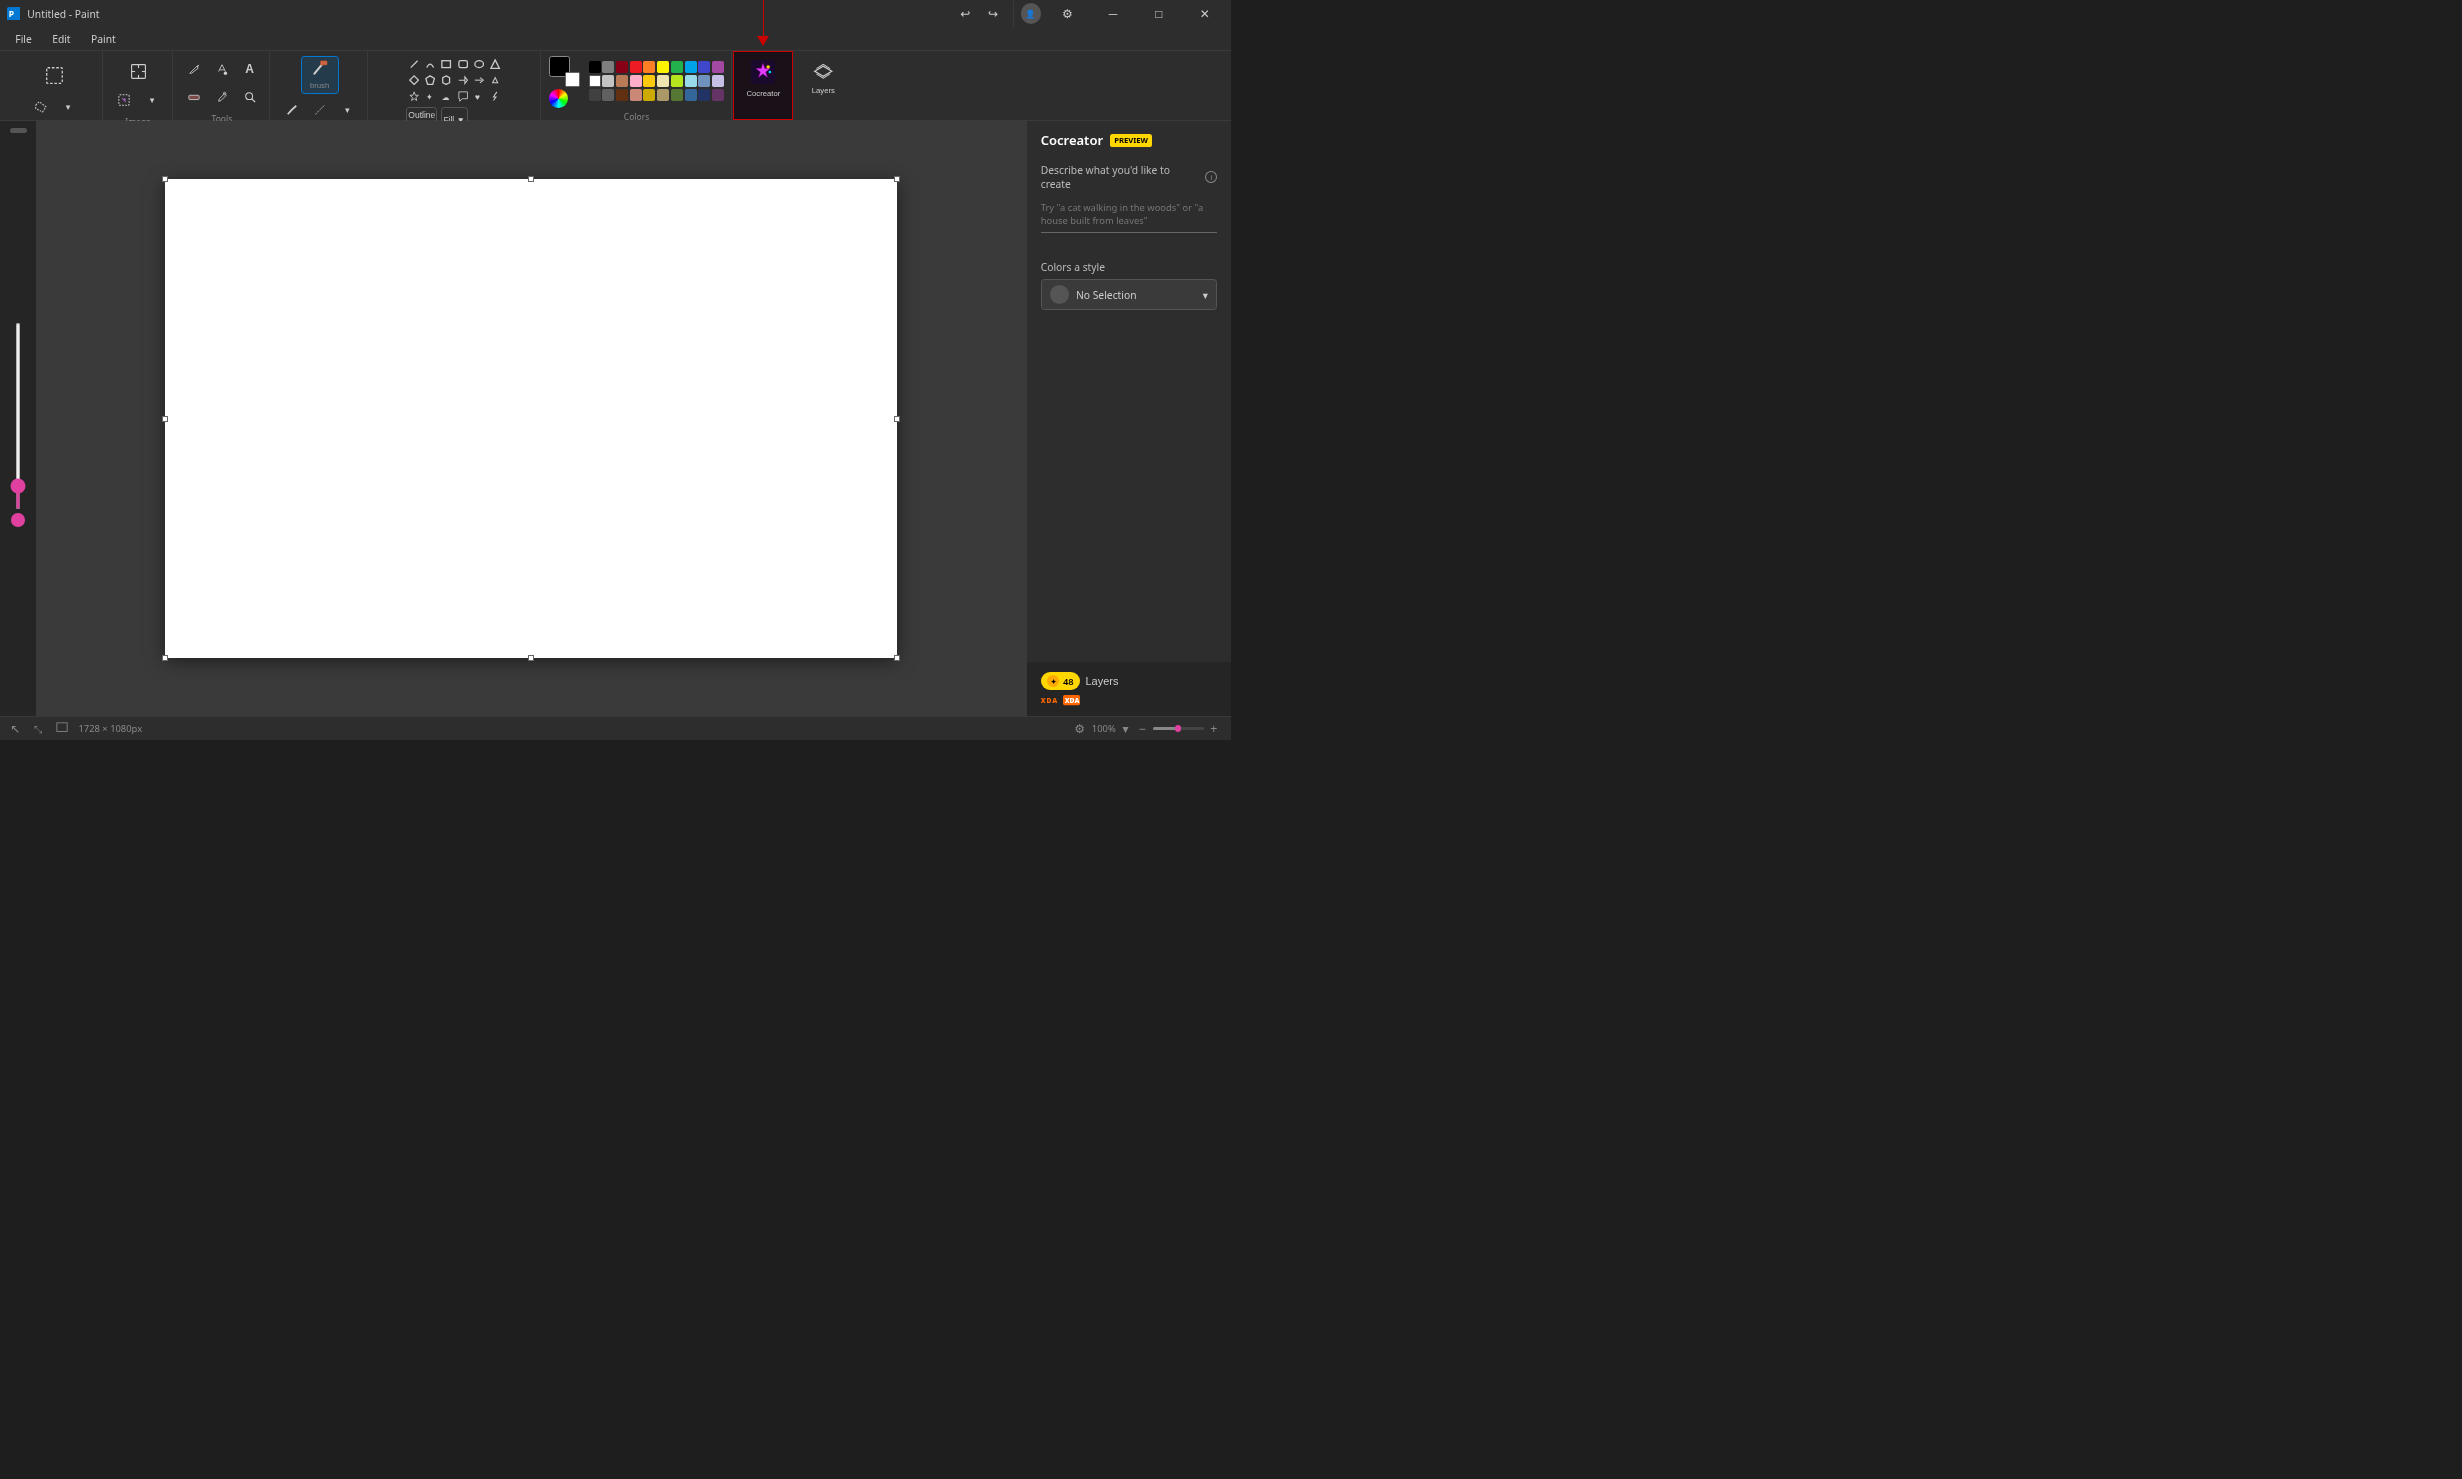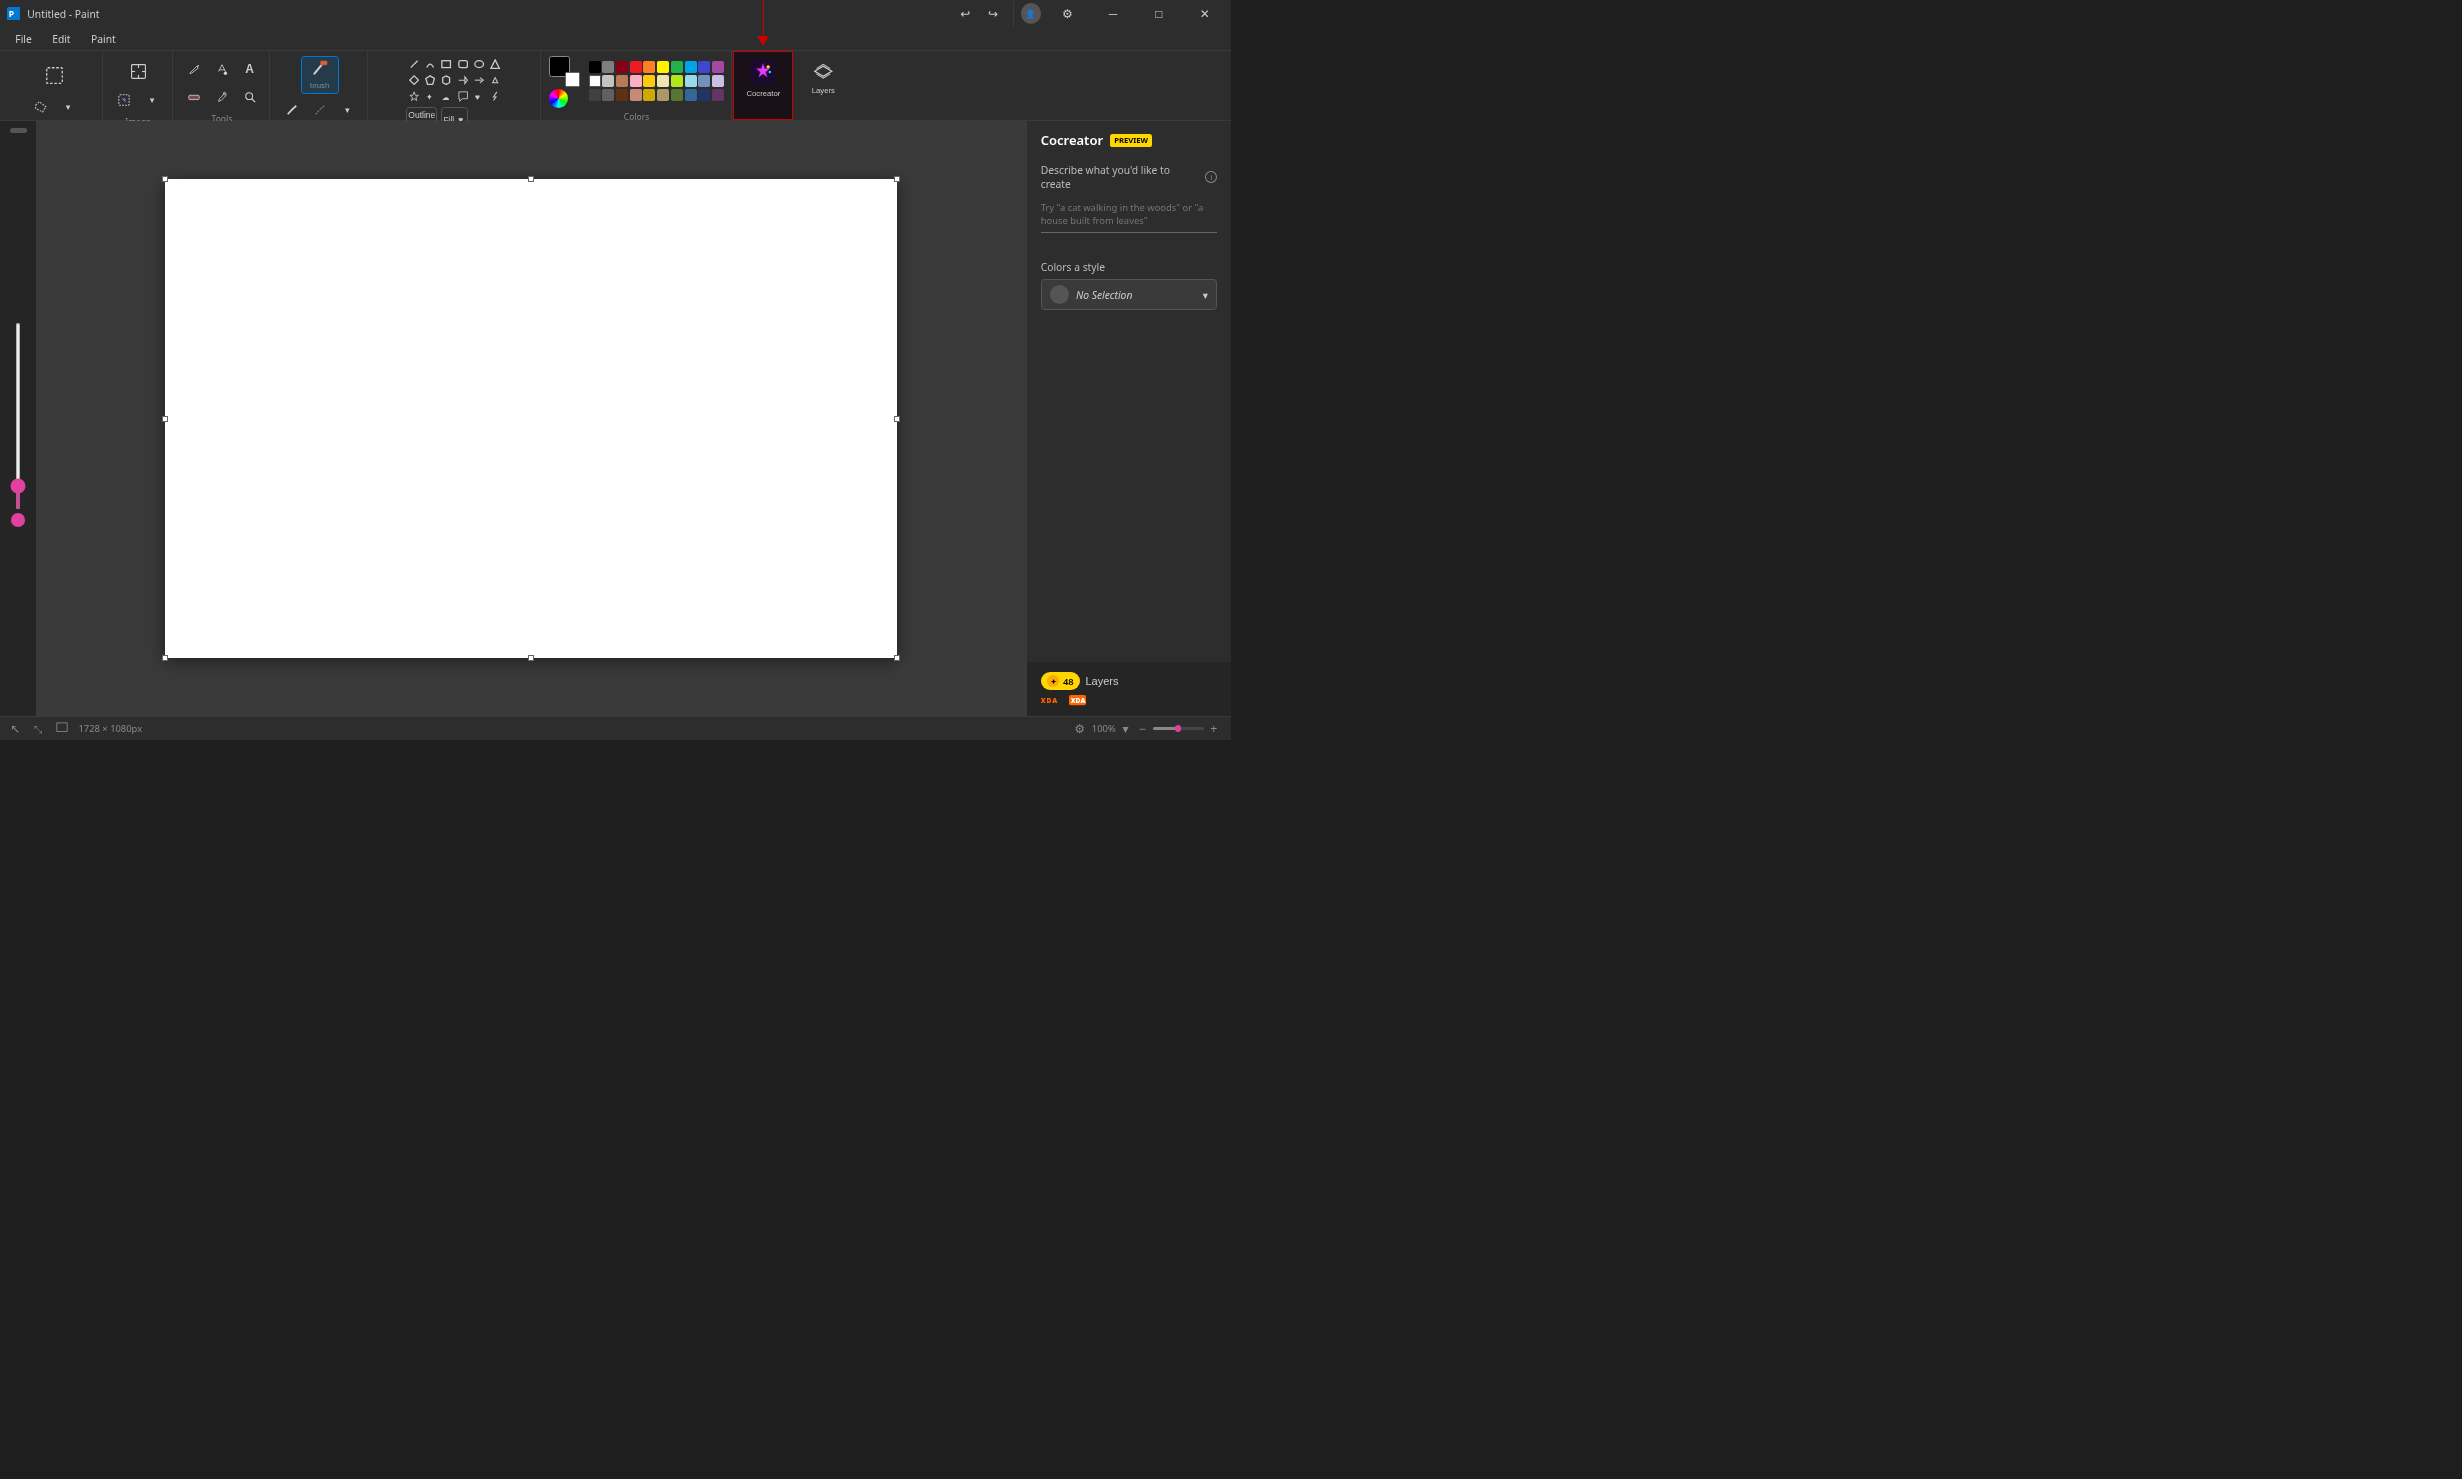--- a/index.html
+++ b/index.html
@@ -348,21 +348,20 @@
       padding: 5.1px 8.5px;
       display: flex;
       align-items: center;
       justify-content: space-between;
       cursor: pointer;
     }
     .style-dropdown-left {
       display: flex;
       align-items: center;
       gap: 6.8px;
-      font-style: italic;
     }
     .style-preview-circle {
       width: 19px;
       height: 19px;
       border-radius: 50%;
       background: #555;
     }
 
     
     .right-panel-bottom {
@@ -886,21 +885,21 @@
 
     <div class="right-panel-bottom">
       <div style="display:flex; flex-direction:column; gap:5.1px; align-items:flex-start">
         <div style="display:flex; align-items:center; gap:5.1px">
           <div class="coin-badge">
             <div class="coin-icon">✦</div>
             <span>48</span>
           </div>
           <button class="create-btn">Layers</button>
         </div>
-        <div style="display:flex; align-items:center; gap:11px">
+        <div style="display:flex; align-items:center; gap:5px">
           <span style="color:#ff6600; font-size:6.8px; font-weight:900; letter-spacing:0.9px">XDA</span>
           <svg width="17" height="10.3" viewBox="0 0 20 12" style="font-size:12px">
             <rect width="20" height="12" rx="2" fill="#ff6600"></rect>
             <text x="2" y="9" font-size="8" fill="white" font-weight="900">XDA</text>
           </svg>
         </div>
       </div>
     </div>
   </div>
 

